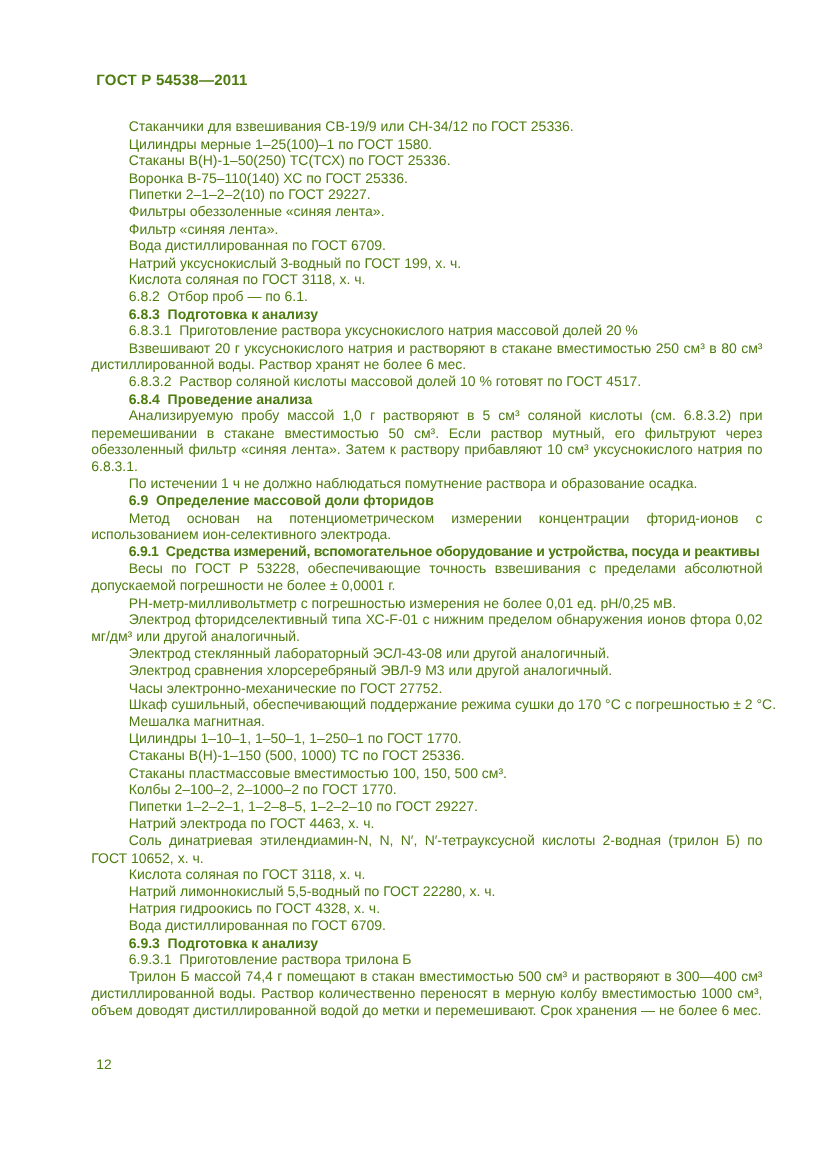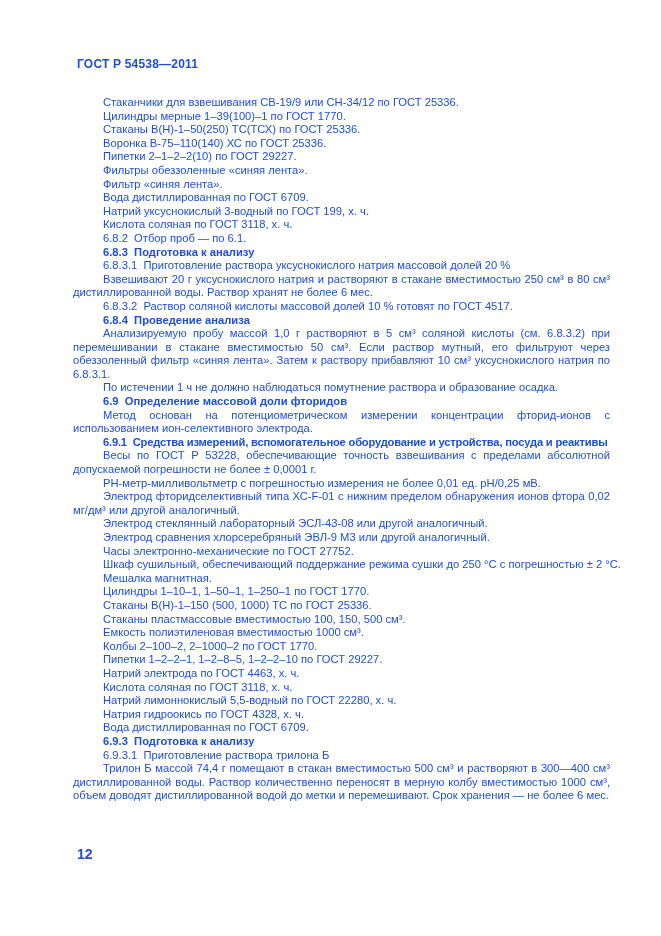--- a/index.html
+++ b/index.html
@@ -6,21 +6,21 @@
     margin: 0;
     padding: 0;
     background: #ffffff;
   }
   .page {
     position: relative;
     width: 661px;
     height: 936px;
     background: #ffffff;
     font-family: "Liberation Sans", "DejaVu Sans", sans-serif;
-    color: #1d4ed8;
+    color: #4d7c0f;
     overflow: hidden;
   }
   .running-header {
     position: absolute;
     left: 77px;
     top: 57px;
     font-size: 12px;
     font-weight: bold;
     letter-spacing: 0.2px;
     white-space: nowrap;
@@ -40,34 +40,33 @@
     text-indent: 30px;
   }
   .b { font-weight: bold; }
   .mt { margin-top: 3px; }
   .tight { letter-spacing: -0.2px; }
   .nw { white-space: nowrap; }
   .page-number {
     position: absolute;
     left: 77px;
     top: 846px;
-    font-size: 14px;
-    font-weight: bold;
+    font-size: 11px;
   }
 </style>
 </head>
 <body>
 
 <div class="page">
 
   <div class="running-header">ГОСТ Р 54538—2011</div>
 
   <div class="doc-body">
     <p>Стаканчики для взвешивания СВ-19/9 или СН-34/12 по ГОСТ 25336.</p>
-    <p>Цилиндры мерные 1–39(100)–1 по ГОСТ 1770.</p>
+    <p>Цилиндры мерные 1–25(100)–1 по ГОСТ 1580.</p>
     <p>Стаканы В(Н)-1–50(250) ТС(ТСХ) по ГОСТ 25336.</p>
     <p>Воронка В-75–110(140) ХС по ГОСТ 25336.</p>
     <p>Пипетки 2–1–2–2(10) по ГОСТ 29227.</p>
     <p>Фильтры обеззоленные «синяя лента».</p>
     <p>Фильтр «синяя лента».</p>
     <p>Вода дистиллированная по ГОСТ 6709.</p>
     <p>Натрий уксуснокислый 3-водный по ГОСТ 199, х. ч.</p>
     <p>Кислота соляная по ГОСТ 3118, х. ч.</p>
     <p>6.8.2&nbsp; Отбор проб — по 6.1.</p>
     <p class="b">6.8.3&nbsp; Подготовка к анализу</p>
@@ -79,29 +78,29 @@
     <p>По истечении 1 ч не должно наблюдаться помутнение раствора и образование осадка.</p>
     <p class="b mt">6.9&nbsp; Определение массовой доли фторидов</p>
     <p>Метод основан на потенциометрическом измерении концентрации фторид-ионов с использовани­ем ион-селективного электрода.</p>
     <p class="b tight nw">6.9.1&nbsp; Средства измерений, вспомогательное оборудование и устройства, посуда и реактивы</p>
     <p>Весы по ГОСТ Р 53228, обеспечивающие точность взвешивания с пределами абсолютной допус­каемой погрешности не более ± 0,0001 г.</p>
     <p>РН-метр-милливольтметр с погрешностью измерения не более 0,01 ед. рН/0,25 мВ.</p>
     <p>Электрод фторидселективный типа ХС-F-01 с нижним пределом обнаружения ионов фтора 0,02 мг/дм³ или другой аналогичный.</p>
     <p>Электрод стеклянный лабораторный ЭСЛ-43-08 или другой аналогичный.</p>
     <p>Электрод сравнения хлорсеребряный ЭВЛ-9 М3 или другой аналогичный.</p>
     <p>Часы электронно-механические по ГОСТ 27752.</p>
-    <p class="nw">Шкаф сушильный, обеспечивающий поддержание режима сушки до 250 °С с погрешностью ± 2 °С.</p>
+    <p class="nw">Шкаф сушильный, обеспечивающий поддержание режима сушки до 170 °С с погрешностью ± 2 °С.</p>
     <p>Мешалка магнитная.</p>
     <p>Цилиндры 1–10–1, 1–50–1, 1–250–1 по ГОСТ 1770.</p>
     <p>Стаканы В(Н)-1–150 (500, 1000) ТС по ГОСТ 25336.</p>
     <p>Стаканы пластмассовые вместимостью 100, 150, 500 см³.</p>
-    <p>Емкость полиэтиленовая вместимостью 1000 см³.</p>
     <p>Колбы 2–100–2, 2–1000–2 по ГОСТ 1770.</p>
     <p>Пипетки 1–2–2–1, 1–2–8–5, 1–2–2–10 по ГОСТ 29227.</p>
     <p>Натрий электрода по ГОСТ 4463, х. ч.</p>
+    <p>Соль динатриевая этилендиамин-N, N, N′, N′-тетрауксусной кислоты 2-водная (трилон Б) по ГОСТ 10652, х. ч.</p>
     <p>Кислота соляная по ГОСТ 3118, х. ч.</p>
     <p>Натрий лимоннокислый 5,5-водный по ГОСТ 22280, х. ч.</p>
     <p>Натрия гидроокись по ГОСТ 4328, х. ч.</p>
     <p>Вода дистиллированная по ГОСТ 6709.</p>
     <p class="b">6.9.3&nbsp; Подготовка к анализу</p>
     <p>6.9.3.1&nbsp; Приготовление раствора трилона Б</p>
     <p>Трилон Б массой 74,4 г помещают в стакан вместимостью 500 см³ и растворяют в 300—400 см³ дистиллированной воды. Раствор количественно переносят в мерную колбу вместимостью 1000 см³, объем доводят дистиллированной водой до метки и перемешивают. Срок хранения — не более 6 мес.</p>
   </div>
 
   <div class="page-number">12</div>

